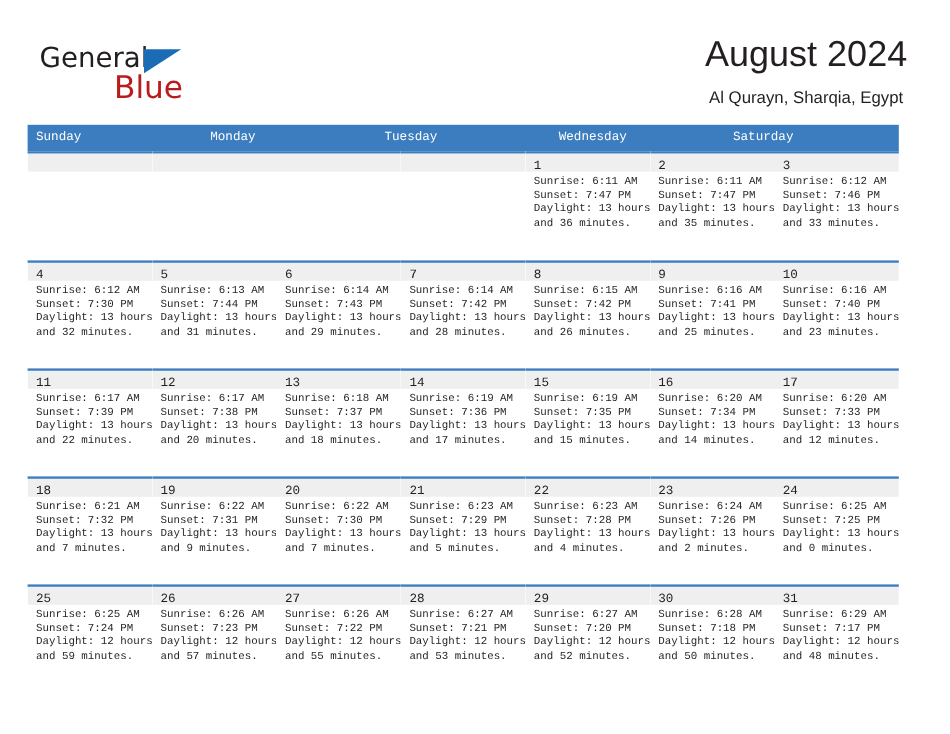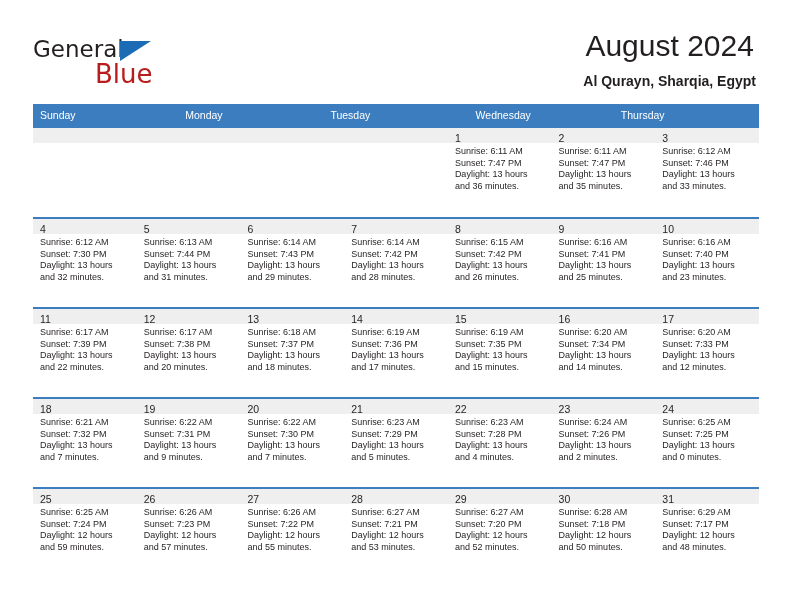--- a/index.html
+++ b/index.html
@@ -73,33 +73,34 @@
   .month-title {
     font-size: 30px;
     font-weight: normal;
     color: #231f20;
     line-height: 36px;
     margin: 0;
     white-space: nowrap;
   }
   .location-title {
     font-size: 14px;
-    font-weight: bold;
+    font-weight: normal;
     color: #231f20;
     line-height: 22px;
     margin: 6px 0 0 0;
     white-space: nowrap;
   }
 
   
   .calendar {
     position: absolute;
-    left: 33px;
+    left: 23px;
     top: 104px;
     width: 726px;
+    font-family: Liberation Mono, monospace;
   }
   .weekdays {
     display: flex;
     width: 726px;
     height: 22px;
     background: #3b7dbf;
   }
   .weekday {
     flex: 1 1 0;
     color: #ffffff;
@@ -170,21 +171,21 @@
     </div>
 
   </div>
 
   <div class="calendar">
     <div class="weekdays">
         <div class="weekday">Sunday</div>
         <div class="weekday">Monday</div>
         <div class="weekday">Tuesday</div>
         <div class="weekday">Wednesday</div>
-        <div class="weekday">Thursday</div>
+        <div class="weekday">Saturday</div>
       </div>
     <div class="weeks">
         <div class="week">
           <div class="day-cell pad">
             <div class="day-number-band"><span class="day-number"></span></div>
           </div>
           <div class="day-cell pad">
             <div class="day-number-band"><span class="day-number"></span></div>
           </div>
           <div class="day-cell pad">

